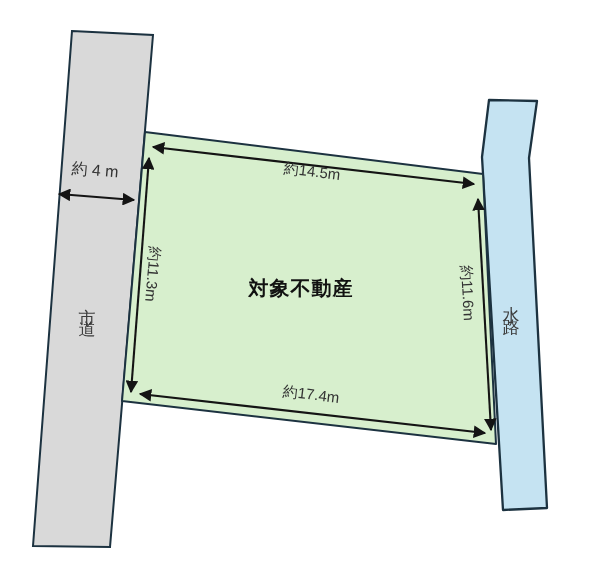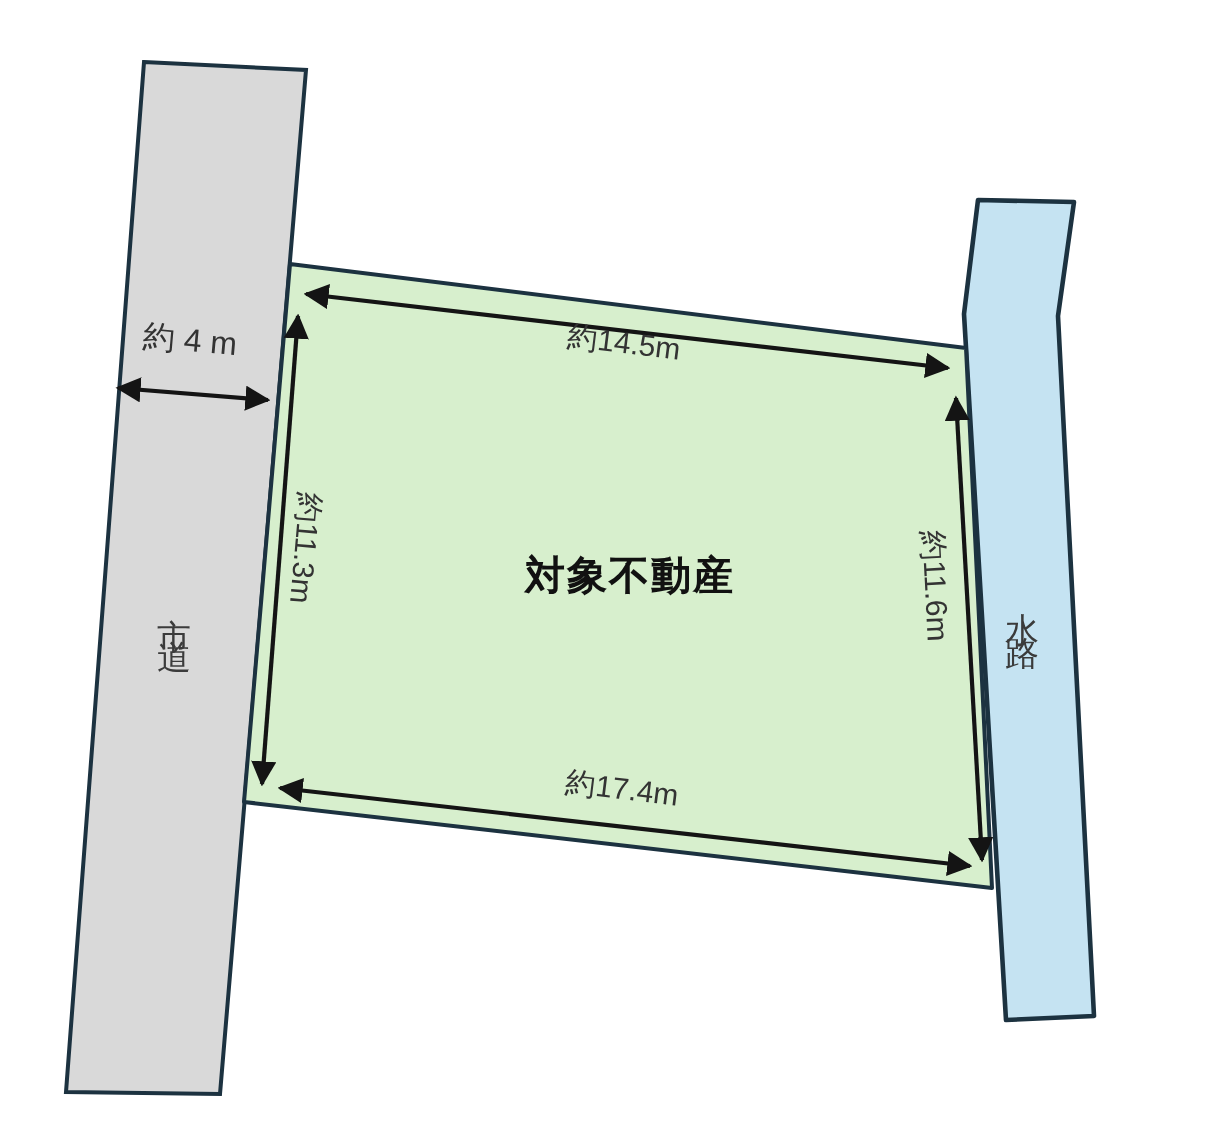--- a/index.html
+++ b/index.html
@@ -31,21 +31,21 @@
     font-size: 15px;
     transform-origin: center center;
   }
   .lbl-dim-top    { left: 312px; top: 172px; transform: translate(-50%,-50%) rotate(7deg); }
   .lbl-dim-bottom { left: 311px; top: 395px; transform: translate(-50%,-50%) rotate(7deg); }
   .lbl-dim-left   { left: 152px; top: 274px; transform: translate(-50%,-50%) rotate(95deg); }
   .lbl-dim-right  { left: 467px; top: 293px; transform: translate(-50%,-50%) rotate(87deg); }
   .lbl-road-width { left: 95px;  top: 171px; font-size: 16px; transform: translate(-50%,-50%) rotate(5deg); }
 
   .lbl-parcel {
-    left: 315px; top: 288px;
+    left: 301px; top: 288px;
     transform: translate(-50%,-50%);
     font-size: 20px;
     font-weight: bold;
     color: var(--parcel-text, #111111);
     letter-spacing: 1px;
   }
   .lbl-vertical {
     writing-mode: vertical-rl;
     text-orientation: upright;
     font-size: 17px;

